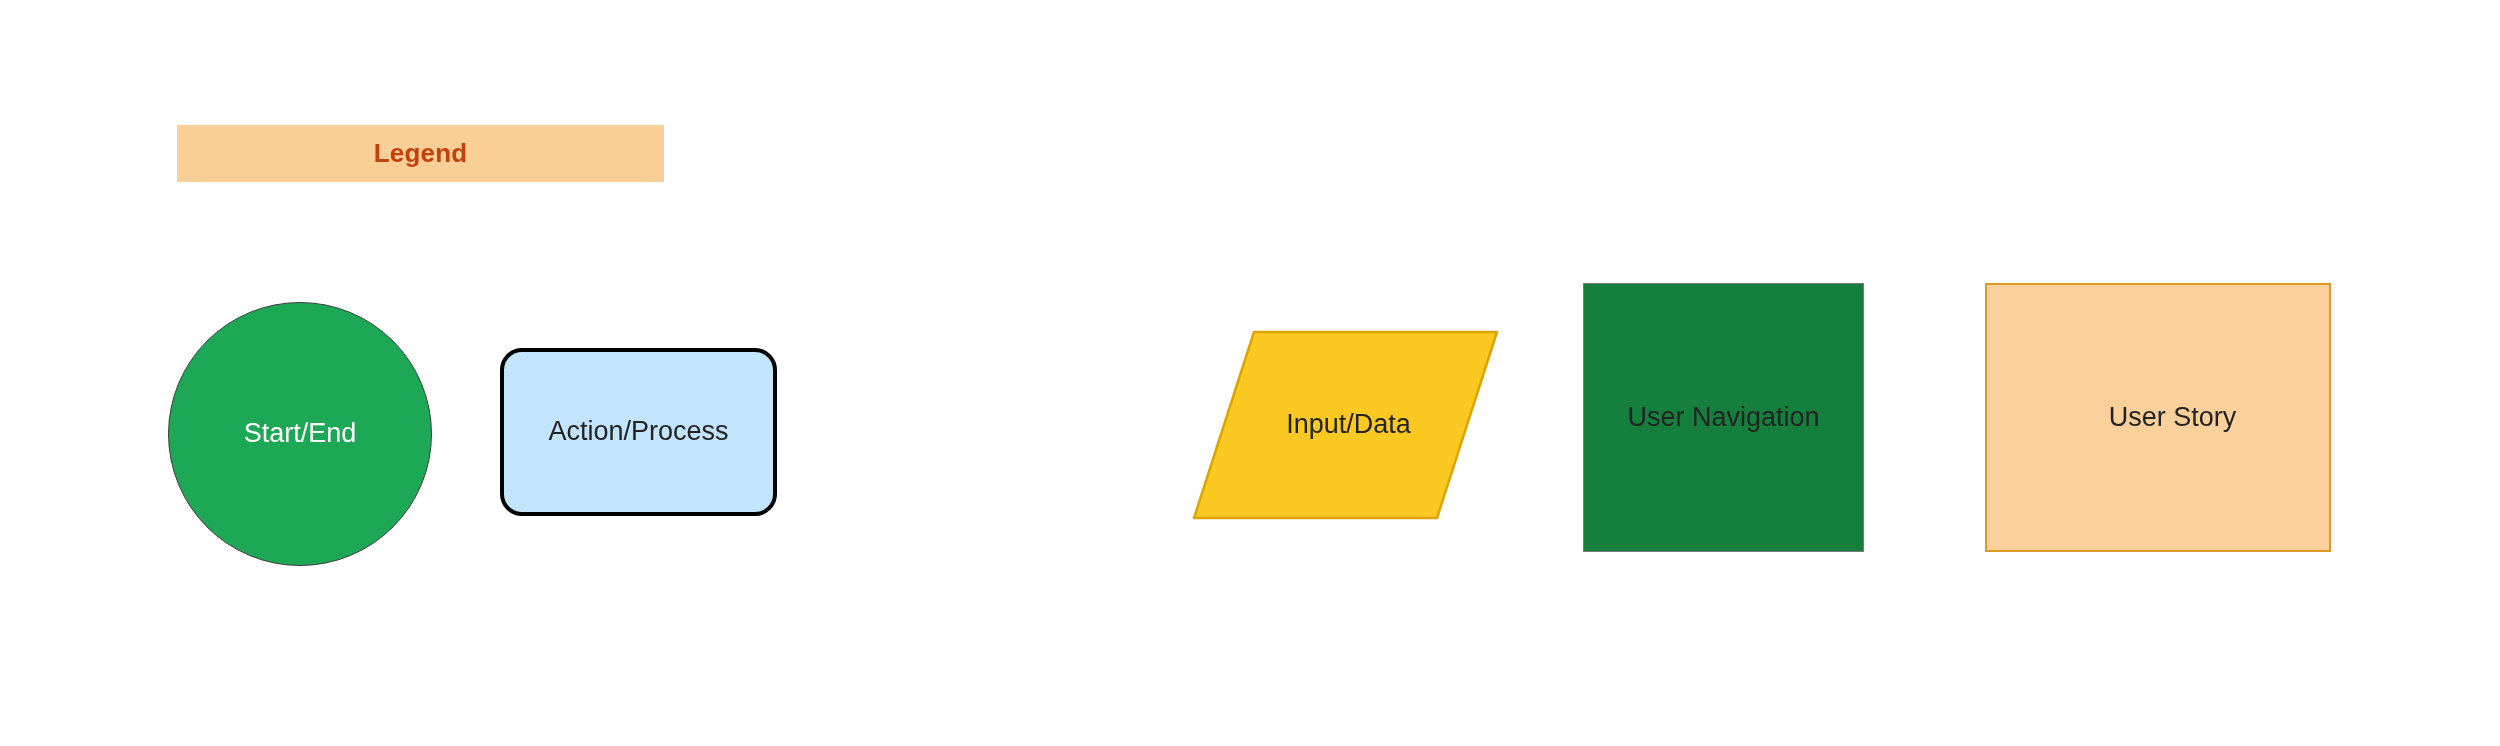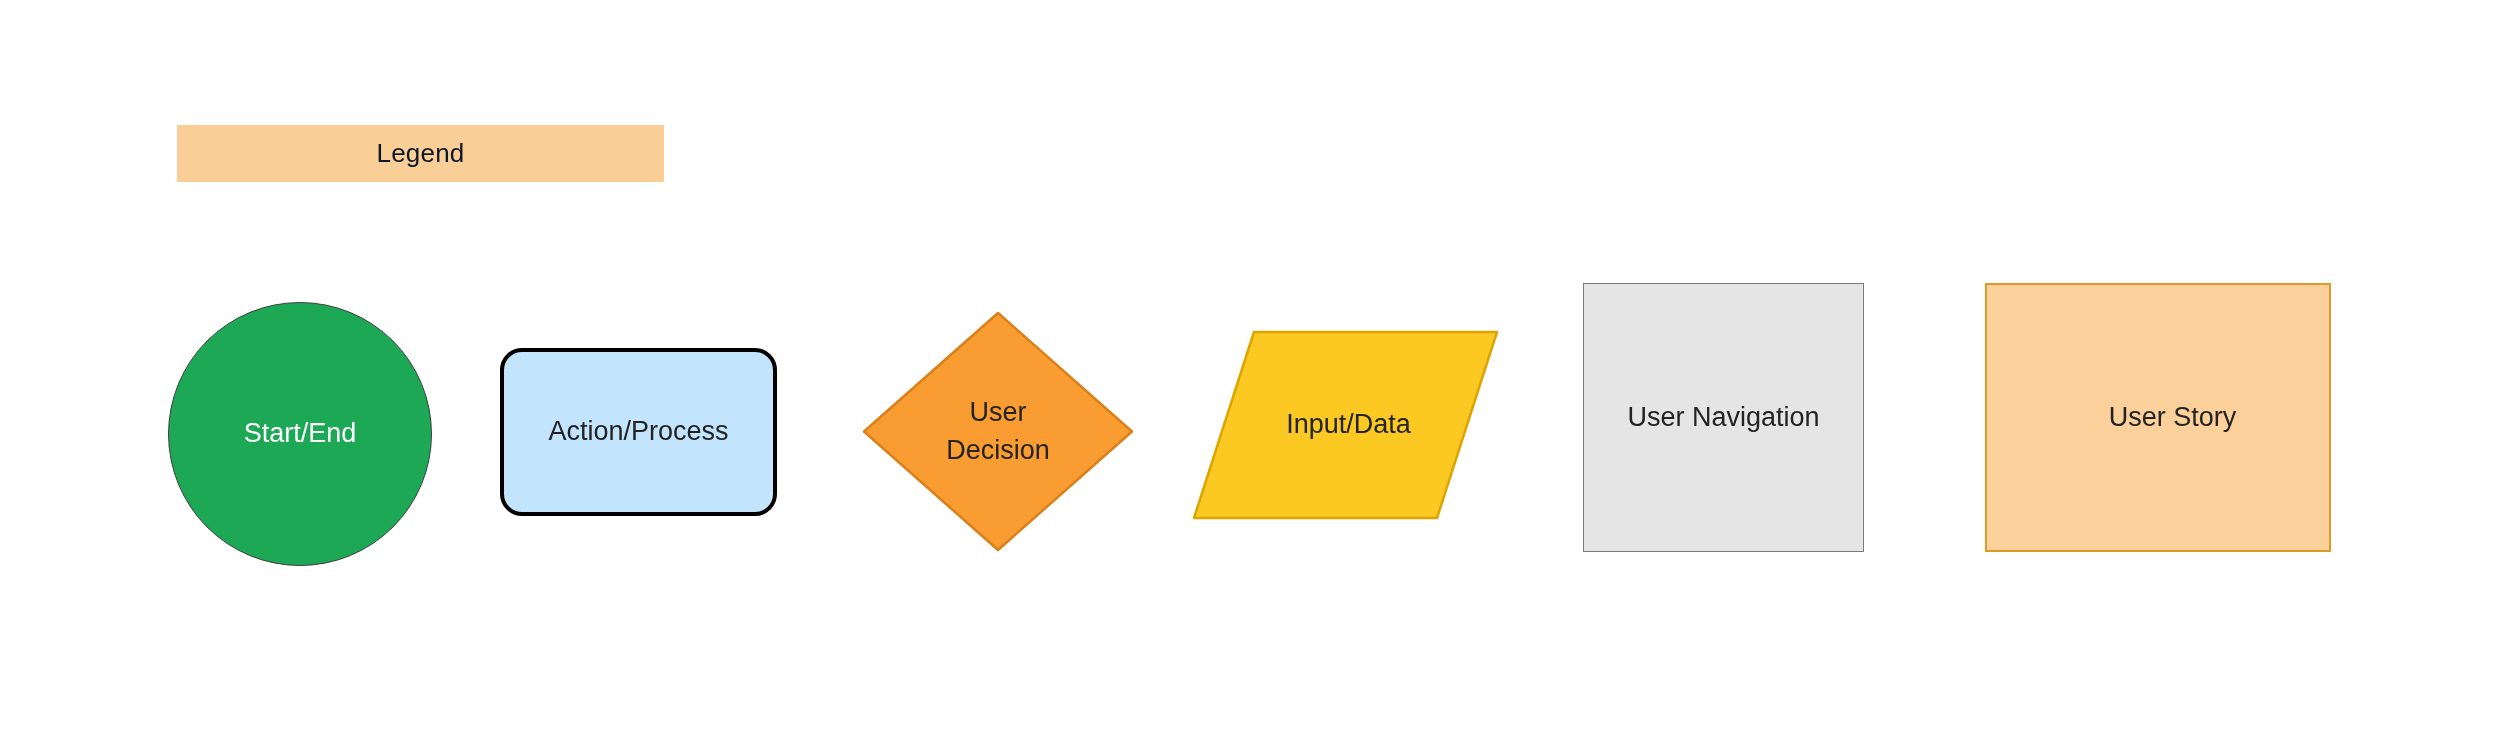--- a/index.html
+++ b/index.html
@@ -26,22 +26,22 @@
     top: 125px;
     width: 487px;
     height: 57px;
     background: #F9CF97;
     display: flex;
     align-items: center;
     justify-content: center;
   }
   .legend-bar .legend-label {
     font-size: 26px;
-    font-weight: normal;
-    color: #0f172a;
+    font-weight: bold;
+    color: #c2410c;
     letter-spacing: 0.2px;
   }
 
   
   .shape-text {
     font-size: 27px;
     line-height: 1.38;
     text-align: center;
     color: #232323;
     white-space: pre-line;
@@ -129,21 +129,21 @@
     box-sizing: border-box;
   }
 
   
   .node-square {
     position: absolute;
     left: 1583px;
     top: 283px;
     width: 281px;
     height: 269px;
-    background: #e5e5e5;
+    background: #15803d;
     border: 1.4px solid #7b7b7b;
     box-sizing: border-box;
     display: flex;
     align-items: center;
     justify-content: center;
   }
 
   
   .node-rect {
     position: absolute;
@@ -170,27 +170,20 @@
   </div>
 
   <div class="node-circle">
     <span class="shape-text light">Start/End</span>
   </div>
 
   <div class="node-roundrect">
     <span class="shape-text">Action/Process</span>
   </div>
 
-  <div class="node-diamond-wrap">
-    <svg viewBox="0 0 272 241" preserveAspectRatio="none">
-      <polygon points="136,2 270,120.5 136,239 2,120.5" fill="#F99C31" stroke="#D9801B" stroke-width="2.5" stroke-linejoin="round"></polygon>
-    </svg>
-    <span class="shape-text">User
-Decision</span>
-  </div>
 
   <div class="node-parallelogram-wrap">
     <svg viewBox="0 0 307 190" preserveAspectRatio="none">
       <polygon points="62,2 305,2 245,188 2,188" fill="#FCC822" stroke="#DDA400" stroke-width="2.5" stroke-linejoin="round"></polygon>
     </svg>
     <span class="shape-text">Input/Data</span>
   </div>
 
   <div class="node-square">
     <span class="shape-text">User Navigation</span>

